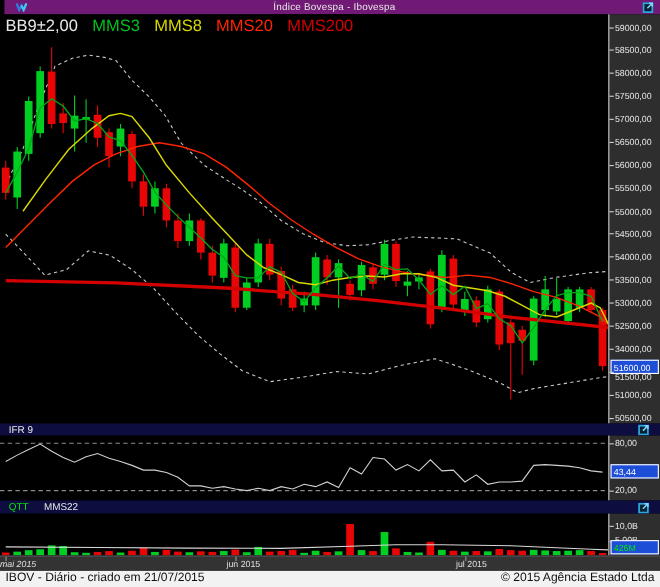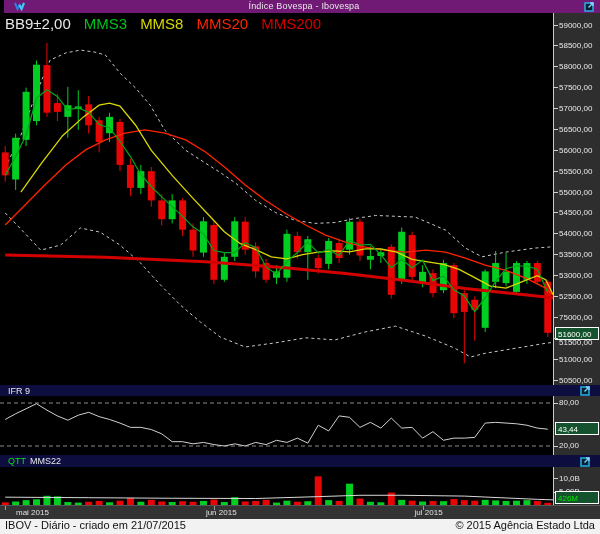--- a/index.html
+++ b/index.html
@@ -9,21 +9,21 @@
   .titlebar .title{position:absolute;left:0;right:0;top:1px;text-align:center;
        font-size:9px;color:#e8e8e8;letter-spacing:.2px;}
   .appicon{position:absolute;left:10px;top:2px;}
   .expand{position:absolute;right:9px;top:1px;width:11px;height:11px;cursor:pointer;}
   .legend{position:absolute;left:5px;top:15px;display:flex;gap:13px;font-size:15px;z-index:5;}
   .legend span{white-space:nowrap;}
   .plot-svg{position:absolute;left:0;background:#000;}
   .axis{position:absolute;left:553px;width:47px;background:#2e2e2e;border-left:1px solid #c9c9c9;box-sizing:border-box;}
   .axis .tlabel{position:absolute;left:5px;font-size:8px;color:#e8e8e8;white-space:nowrap;}
   .axis .tick{position:absolute;left:0;width:4px;height:1px;background:#cfcfcf;}
-  .pricebox{position:absolute;left:1px;width:44px;height:13px;background:#14532d;border:1px solid #fff;
+  .pricebox{position:absolute;left:1px;width:44px;height:13px;background:#1d4ed8;border:1px solid #fff;
        color:#fff;font-size:8px;line-height:13px;text-align:left;padding-left:2px;box-sizing:border-box;}
   .panel-header{position:absolute;left:0;width:600px;background:#0d0d40;display:flex;align-items:center;
        padding-left:8px;box-sizing:border-box;font-size:9px;color:#e8e8e8;}
   .xaxis{position:absolute;left:0;top:505px;width:600px;height:14px;background:#333;border-top:1px solid #555;box-sizing:border-box;}
   .xaxis .xlabel{position:absolute;top:2px;font-size:8px;color:#e0e0e0;white-space:nowrap;}
   .xaxis .xtick{position:absolute;top:0;width:1px;height:4px;background:#999;}
   .statusbar{position:absolute;left:0;top:519px;width:600px;height:15px;background:#f2f2f2;color:#111;
        display:flex;justify-content:space-between;align-items:flex-start;padding:0 5px;box-sizing:border-box;
        font-size:11px;}
   .greenlbl{color:#00e800;}
@@ -191,21 +191,21 @@
       <div class="tlabel" style="top: 195.441px;">54500,00</div>
       <div class="tick" style="top: 220.324px;"></div>
       <div class="tlabel" style="top: 216.324px;">54000,00</div>
       <div class="tick" style="top: 241.206px;"></div>
       <div class="tlabel" style="top: 237.206px;">53500,00</div>
       <div class="tick" style="top: 262.088px;"></div>
       <div class="tlabel" style="top: 258.088px;">53000,00</div>
       <div class="tick" style="top: 282.971px;"></div>
       <div class="tlabel" style="top: 278.971px;">52500,00</div>
       <div class="tick" style="top: 303.853px;"></div>
-      <div class="tlabel" style="top: 299.853px;">75000,00</div>
+      <div class="tlabel" style="top: 299.853px;">34000,00</div>
       <div class="tick" style="top: 324.735px;"></div>
       <div class="tlabel" style="top: 325px;">51500,00</div>
       <div class="tick" style="top: 345.618px;"></div>
       <div class="tlabel" style="top: 341.618px;">51000,00</div>
       <div class="tick" style="top: 366.5px;"></div>
       <div class="tlabel" style="top: 362.5px;">50500,00</div>
     </div>
 
   <div class="panel-header" style="top:385px;height:11px">
     <span>IFR 9</span>
@@ -222,21 +222,21 @@
   <div class="axis" id="ifrAxis" style="top:396px;height:59px">
     <div class="tick" style="top:7px"></div>
     <div class="tlabel" style="top:2px">80,00</div>
     <div class="tick" style="top:50px"></div>
     <div class="tlabel" style="top:45px">20,00</div>
     <div class="pricebox" style="top:26px">43,44</div>
   </div>
 
   <div class="panel-header" style="top:455px;height:12px">
     <span class="greenlbl">QTT</span>
-    <span style="margin-left:4px">MMS22</span>
+    <span style="margin-left:14px">MMS22</span>
     <svg class="expand" style="top:1px" viewBox="0 0 11 11">
       <rect x="1" y="2" width="8" height="8" fill="#06222e" stroke="#2aa7e0" stroke-width="1.6"></rect>
       <path d="M4.5 6.5 L9 2 M6 2 H9 V5" fill="none" stroke="#7fd4ff" stroke-width="1.4"></path>
     </svg>
   </div>
   <svg id="qttChart" class="plot-svg" style="top:467px" width="553" height="38">
       <rect x="1.716981132075472" y="35.3" width="7" height="2.7" fill="#e80505"></rect>
       <rect x="12.150943396226417" y="34.49" width="7" height="3.5100000000000002" fill="#00cf21"></rect>
       <rect x="22.58490566037736" y="33.14" width="7" height="4.86" fill="#00cf21"></rect>
       <rect x="33.0188679245283" y="32.33" width="7" height="5.670000000000001" fill="#00cf21"></rect>
@@ -294,21 +294,21 @@
   <div class="axis" id="qttAxis" style="top:467px;height:38px">
     <div class="tick" style="top:11px"></div>
     <div class="tlabel" style="top:7px">10,0B</div>
     <div class="tick" style="top:25px"></div>
     <div class="tlabel" style="top:20px">5,00B</div>
     <div class="pricebox greenlbl" style="top:24px;color:#00e800">426M</div>
   </div>
 
   <div class="xaxis" id="xAxis">
       <div class="xtick" style="left: 5.21698px;"></div>
-      <div class="xlabel" style="left: 16px;">mai 2015</div>
+      <div class="xlabel" style="left: 0; font-style: italic;">mai 2015</div>
       <div class="xtick" style="left: 213.896px;"></div>
       <div class="xlabel" style="left: 205.896px;">jun 2015</div>
       <div class="xtick" style="left: 422.575px;"></div>
       <div class="xlabel" style="left: 414.575px;">jul 2015</div>
     </div>
 
   <div class="statusbar">
     <span>IBOV - Diário - criado em 21/07/2015</span>
     <span>© 2015 Agência Estado Ltda</span>
   </div>

